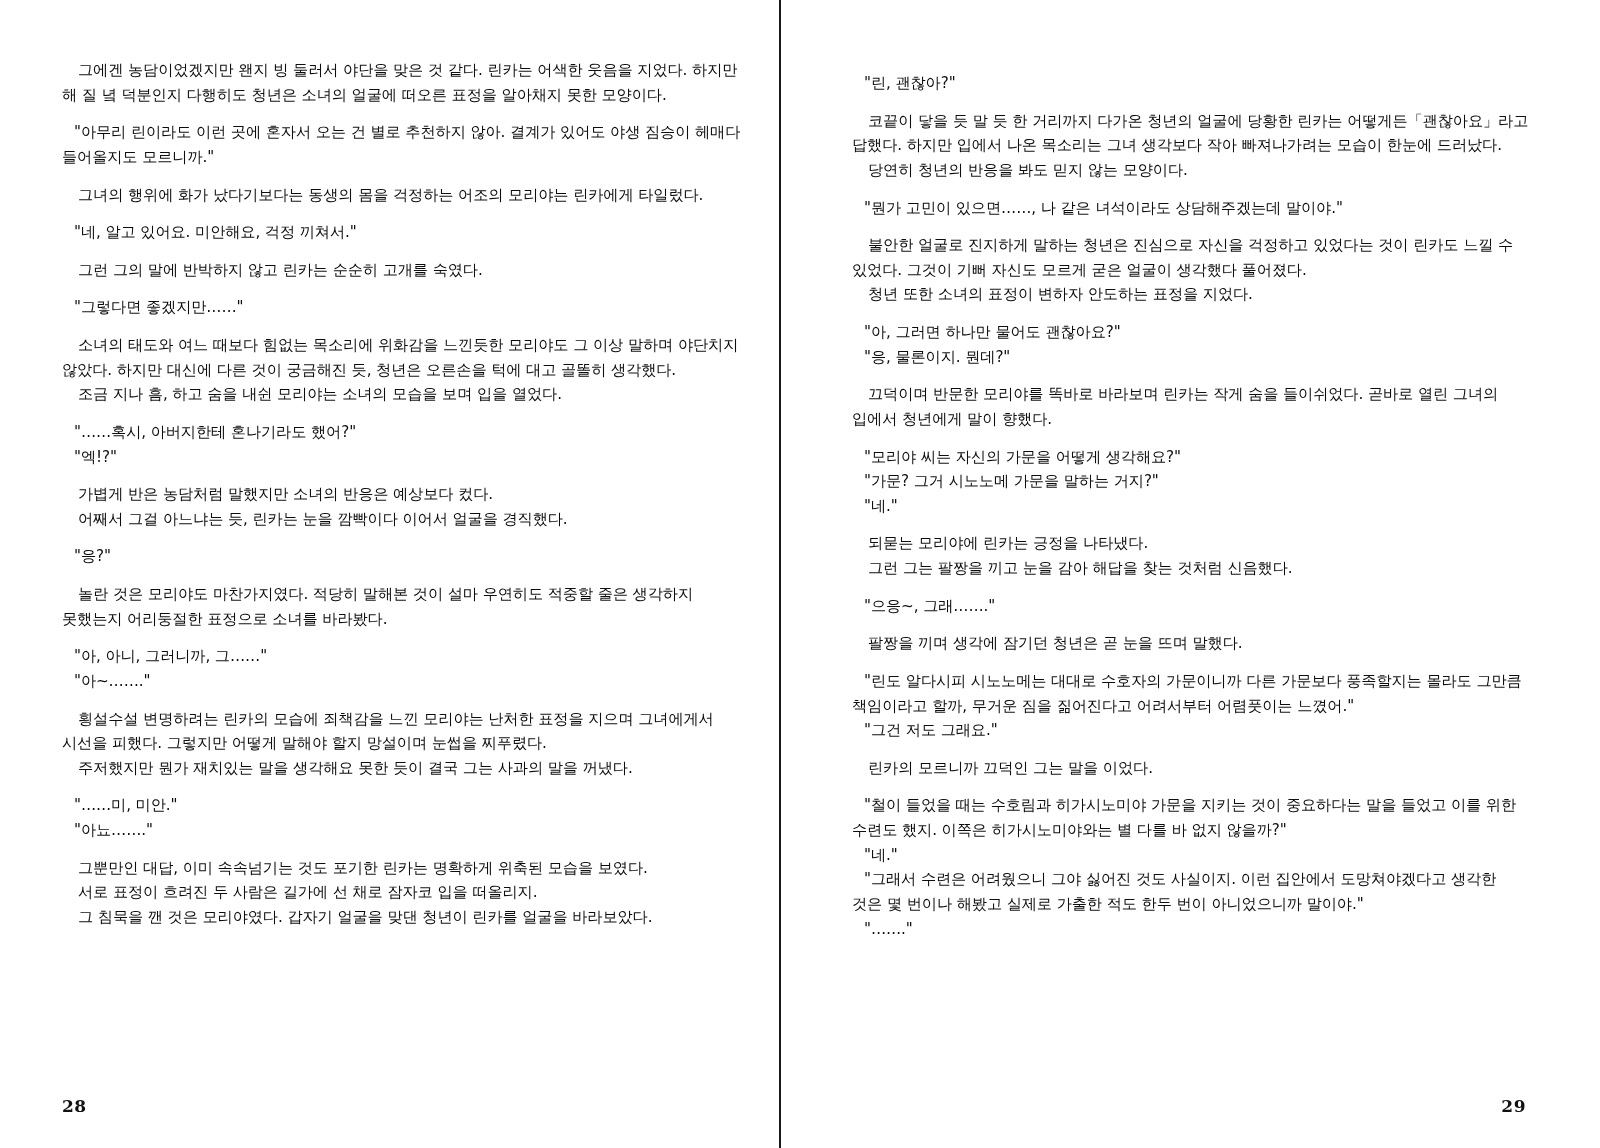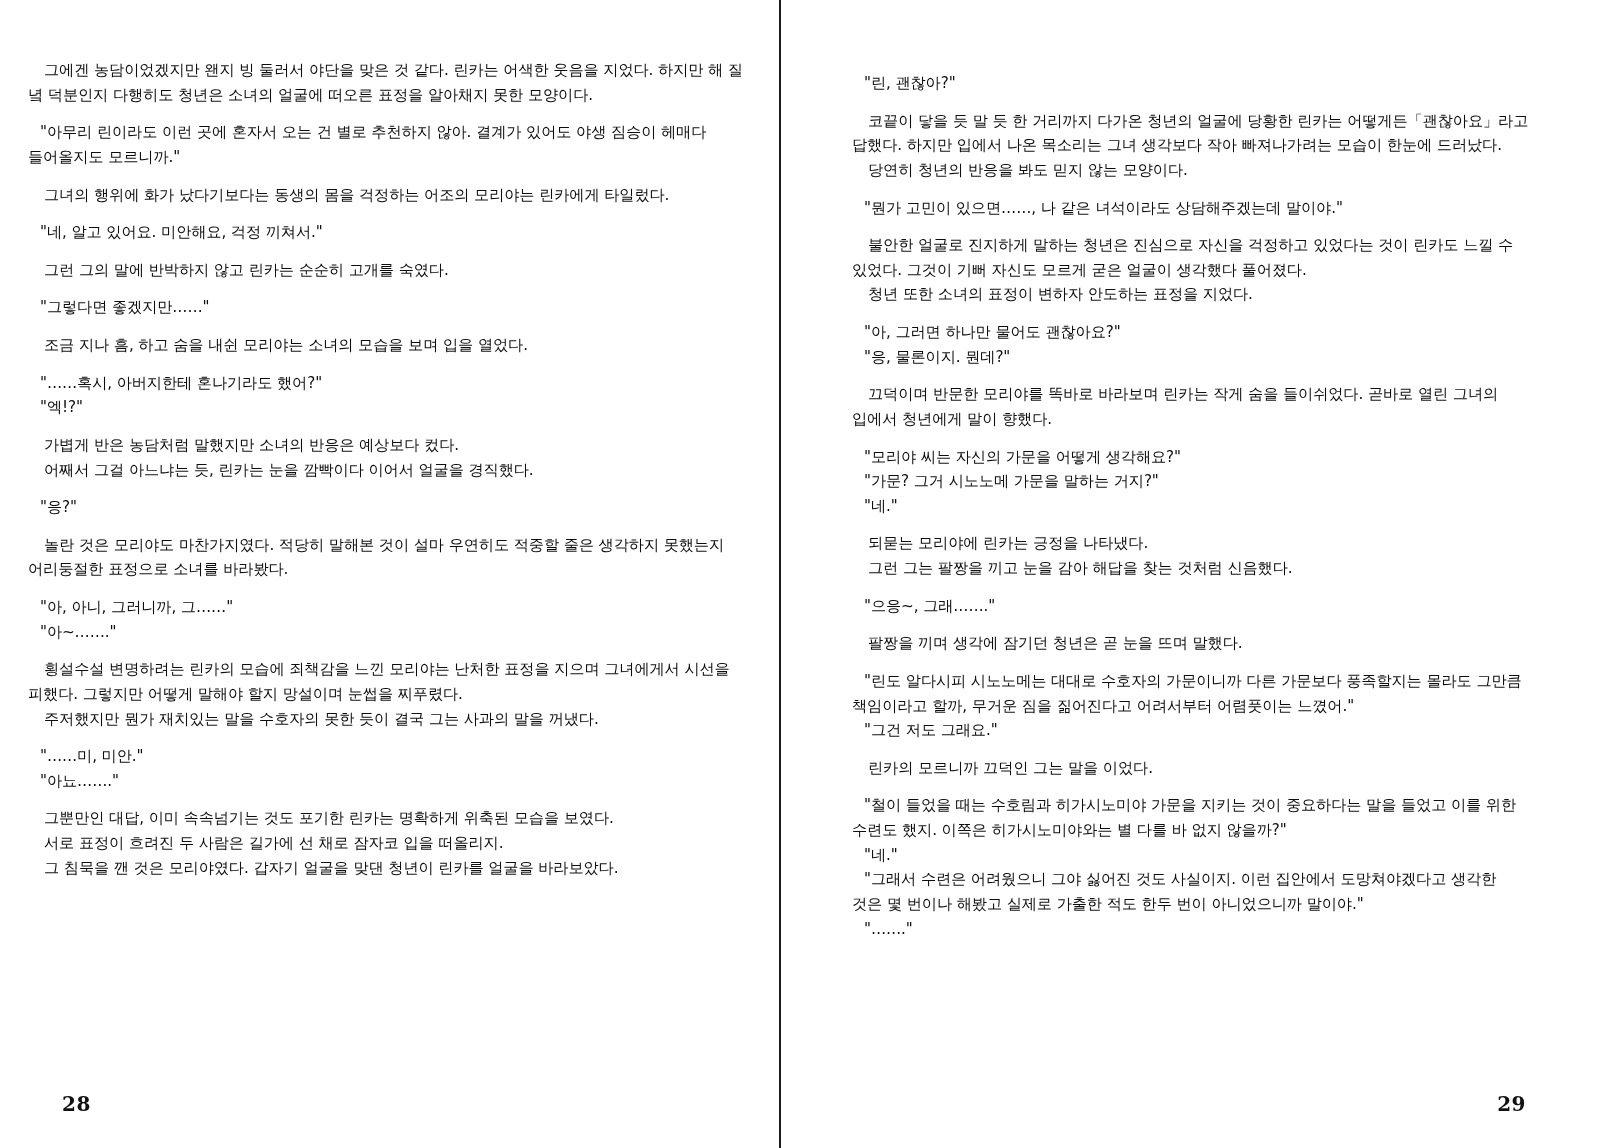--- a/index.html
+++ b/index.html
@@ -29,21 +29,21 @@
     width: 2px;
     background: #1a1a1a;
   }
   .page {
     position: relative;
     width: 800px;
     height: 1148px;
     box-sizing: border-box;
   }
   .page-left {
-    padding: 58px 52px 0 28px;
+    padding: 58px 52px 0 62px;
   }
   .page-right {
     padding: 58px 62px 0 52px;
   }
   .body-text {
     font-size: 15.2px;
     line-height: 1.62;
     letter-spacing: -0.1px;
     color: #0d0d0d;
     word-break: keep-all;
@@ -63,21 +63,21 @@
   .para.quote {
     text-indent: 12px;
   }
   .blockgap {
     height: 13px;
   }
   .footer {
     position: absolute;
     bottom: 32px;
     font-family: "DejaVu Serif", "Liberation Serif", serif;
-    font-size: 20px;
+    font-size: 17px;
     font-weight: bold;
     color: #111111;
     letter-spacing: 0.5px;
   }
   .footer-left {
     left: 62px;
   }
   .footer-right {
     right: 74px;
   }
@@ -97,37 +97,38 @@
       <p class="para quote">"아무리 린이라도 이런 곳에 혼자서 오는 건 별로 추천하지 않아. 결계가 있어도 야생 짐승이 헤매다 들어올지도 모르니까."</p>
 
       <p class="para">그녀의 행위에 화가 났다기보다는 동생의 몸을 걱정하는 어조의 모리야는 린카에게 타일렀다.</p>
 
       <p class="para quote">"네, 알고 있어요. 미안해요, 걱정 끼쳐서."</p>
 
       <p class="para">그런 그의 말에 반박하지 않고 린카는 순순히 고개를 숙였다.</p>
 
       <p class="para quote">"그렇다면 좋겠지만……"</p>
 
+      <p class="para tight">소녀의 태도와 여느 때보다 힘없는 목소리에 위화감을 느낀듯한 모리야도 그 이상 말하며 야단치지 않았다. 하지만 대신에 다른 것이 궁금해진 듯, 청년은 오른손을 턱에 대고 골똘히 생각했다.</p>
       <p class="para">조금 지나 흠, 하고 숨을 내쉰 모리야는 소녀의 모습을 보며 입을 열었다.</p>
 
       <p class="para tight quote">"……혹시, 아버지한테 혼나기라도 했어?"</p>
       <p class="para quote">"엑!?"</p>
 
       <p class="para tight">가볍게 반은 농담처럼 말했지만 소녀의 반응은 예상보다 컸다.</p>
       <p class="para">어째서 그걸 아느냐는 듯, 린카는 눈을 깜빡이다 이어서 얼굴을 경직했다.</p>
 
       <p class="para quote">"응?"</p>
 
       <p class="para">놀란 것은 모리야도 마찬가지였다. 적당히 말해본 것이 설마 우연히도 적중할 줄은 생각하지 못했는지 어리둥절한 표정으로 소녀를 바라봤다.</p>
 
       <p class="para tight quote">"아, 아니, 그러니까, 그……"</p>
       <p class="para quote">"아~……."</p>
 
       <p class="para tight">횡설수설 변명하려는 린카의 모습에 죄책감을 느낀 모리야는 난처한 표정을 지으며 그녀에게서 시선을 피했다. 그렇지만 어떻게 말해야 할지 망설이며 눈썹을 찌푸렸다.</p>
-      <p class="para">주저했지만 뭔가 재치있는 말을 수호자의 못한 듯이 결국 그는 사과의 말을 꺼냈다.</p>
+      <p class="para">주저했지만 뭔가 재치있는 말을 생각해요 못한 듯이 결국 그는 사과의 말을 꺼냈다.</p>
 
       <p class="para tight quote">"……미, 미안."</p>
       <p class="para quote">"아뇨……."</p>
 
       <p class="para tight">그뿐만인 대답, 이미 속속넘기는 것도 포기한 린카는 명확하게 위축된 모습을 보였다.</p>
       <p class="para tight">서로 표정이 흐려진 두 사람은 길가에 선 채로 잠자코 입을 떠올리지.</p>
       <p class="para tight">그 침묵을 깬 것은 모리야였다. 갑자기 얼굴을 맞댄 청년이 린카를 얼굴을 바라보았다.</p>
 
     </div>
     <div class="footer footer-left">28</div>

